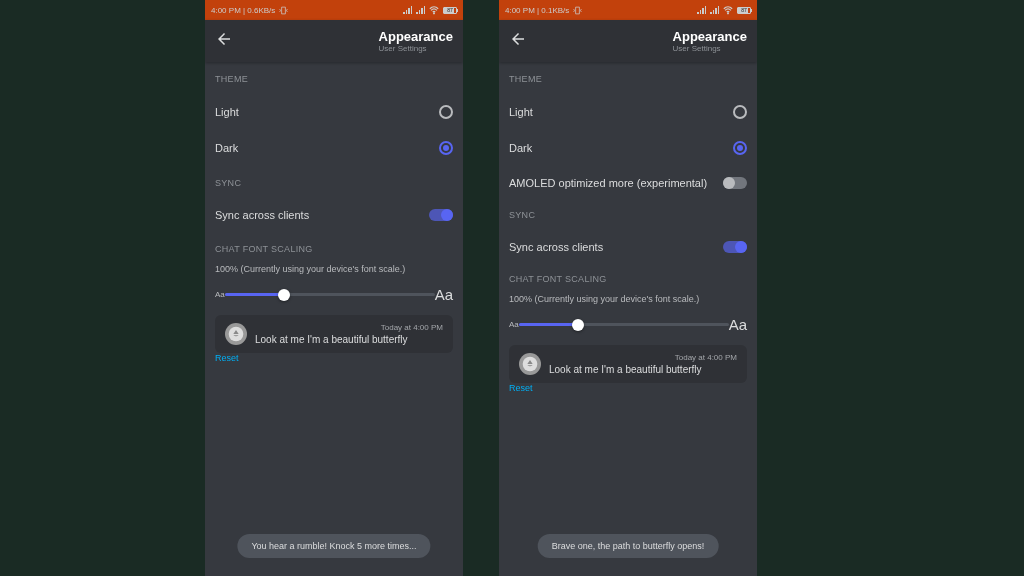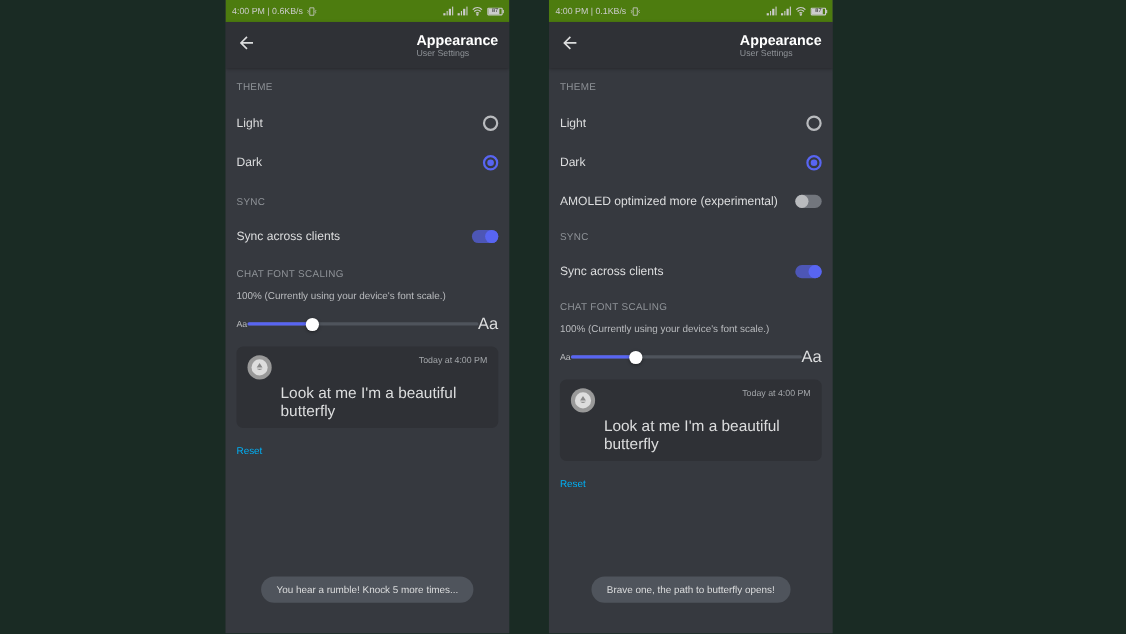--- a/index.html
+++ b/index.html
@@ -15,21 +15,21 @@
   .phone {
     width: 258px;
     height: 576px;
     background: #36393f;
     color: #dcddde;
     overflow: hidden;
     position: relative;
   }
   .status-bar {
     height: 20px;
-    background: #4d7c0f;
+    background: #c2410c;
     display: flex;
     align-items: center;
     justify-content: space-between;
     padding: 0 6px;
     font-size: 8px;
     color: #ccc;
   }
   .status-left { display: flex; align-items: center; gap: 4px; }
   .status-right { display: flex; align-items: center; gap: 4px; }
   .header {
@@ -103,26 +103,26 @@
     display: flex; gap: 8px; align-items: flex-start;
   }
   .avatar {
     width: 22px; height: 22px; border-radius: 50%; background: #999;
     display: flex; align-items: center; justify-content: center;
     overflow: hidden;
   }
   .avatar svg { width: 16px; height: 16px; }
   .preview-text { flex: 1; }
   .preview-meta { font-size: 8px; color: #a3a6aa; text-align: right; }
-  .preview-msg { font-size: 14px; color: #dcddde; margin-top: 17px; }
+  .preview-msg { font-size: 10px; color: #dcddde; margin-top: 2px; }
   .reset {
-    font-size: 9px; color: #00aff4; margin-top: 16px; cursor: pointer;
+    font-size: 9px; color: #00aff4; margin-top: 0; cursor: pointer;
   }
   .toast {
-    position: absolute; bottom: 28px; left: 50%; transform: translateX(-50%);
+    position: absolute; bottom: 18px; left: 50%; transform: translateX(-50%);
     background: #4f545c; color: #dcddde; font-size: 9px;
     padding: 7px 14px; border-radius: 14px; white-space: nowrap;
   }
   .sec { margin-bottom: 6px; }
   .sigbar { display: inline-flex; align-items: flex-end; gap: 1px; height: 8px; }
   .sigbar span { width: 1.5px; background: #ccc; }
   .sigbar span:nth-child(1){height:2px}.sigbar span:nth-child(2){height:4px}
   .sigbar span:nth-child(3){height:6px}.sigbar span:nth-child(4){height:8px}
   .batt { width: 14px; height: 7px; border: 1px solid #ccc; border-radius: 1px; position: relative; display: flex; align-items: center; }
   .batt::after { content:""; position:absolute; right:-2px; top:1px; width:1px; height:3px; background:#ccc; }

